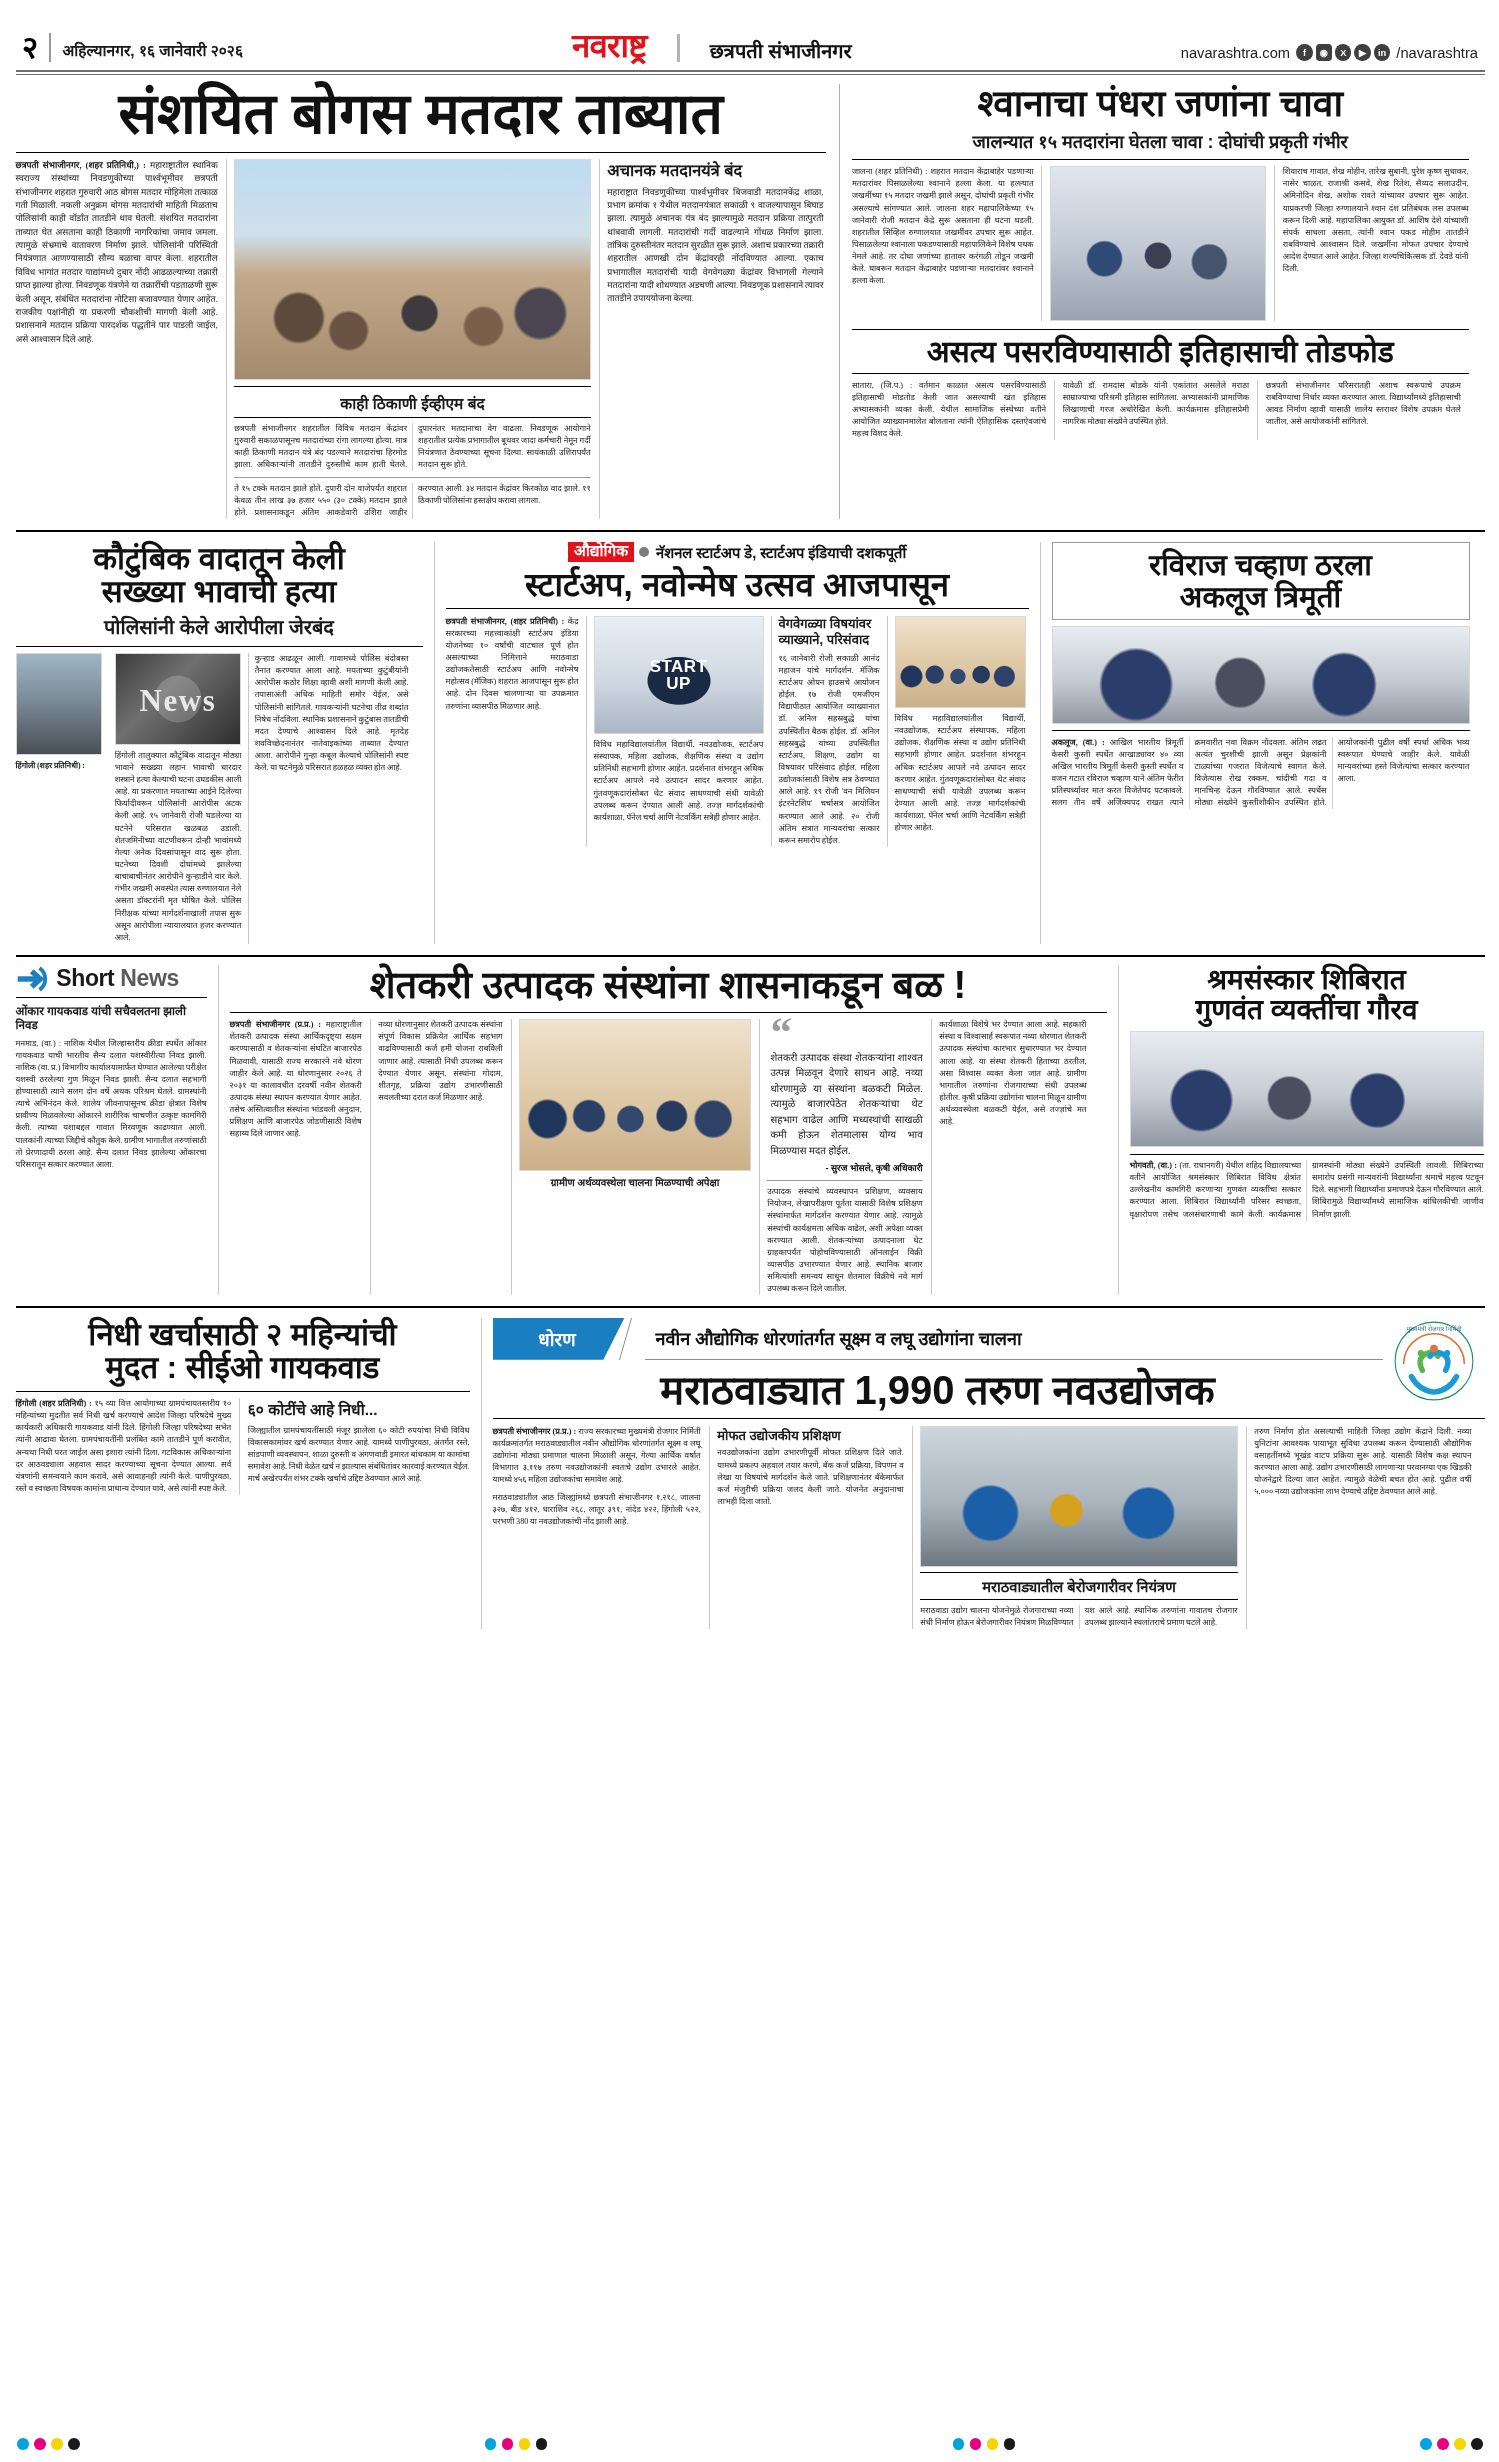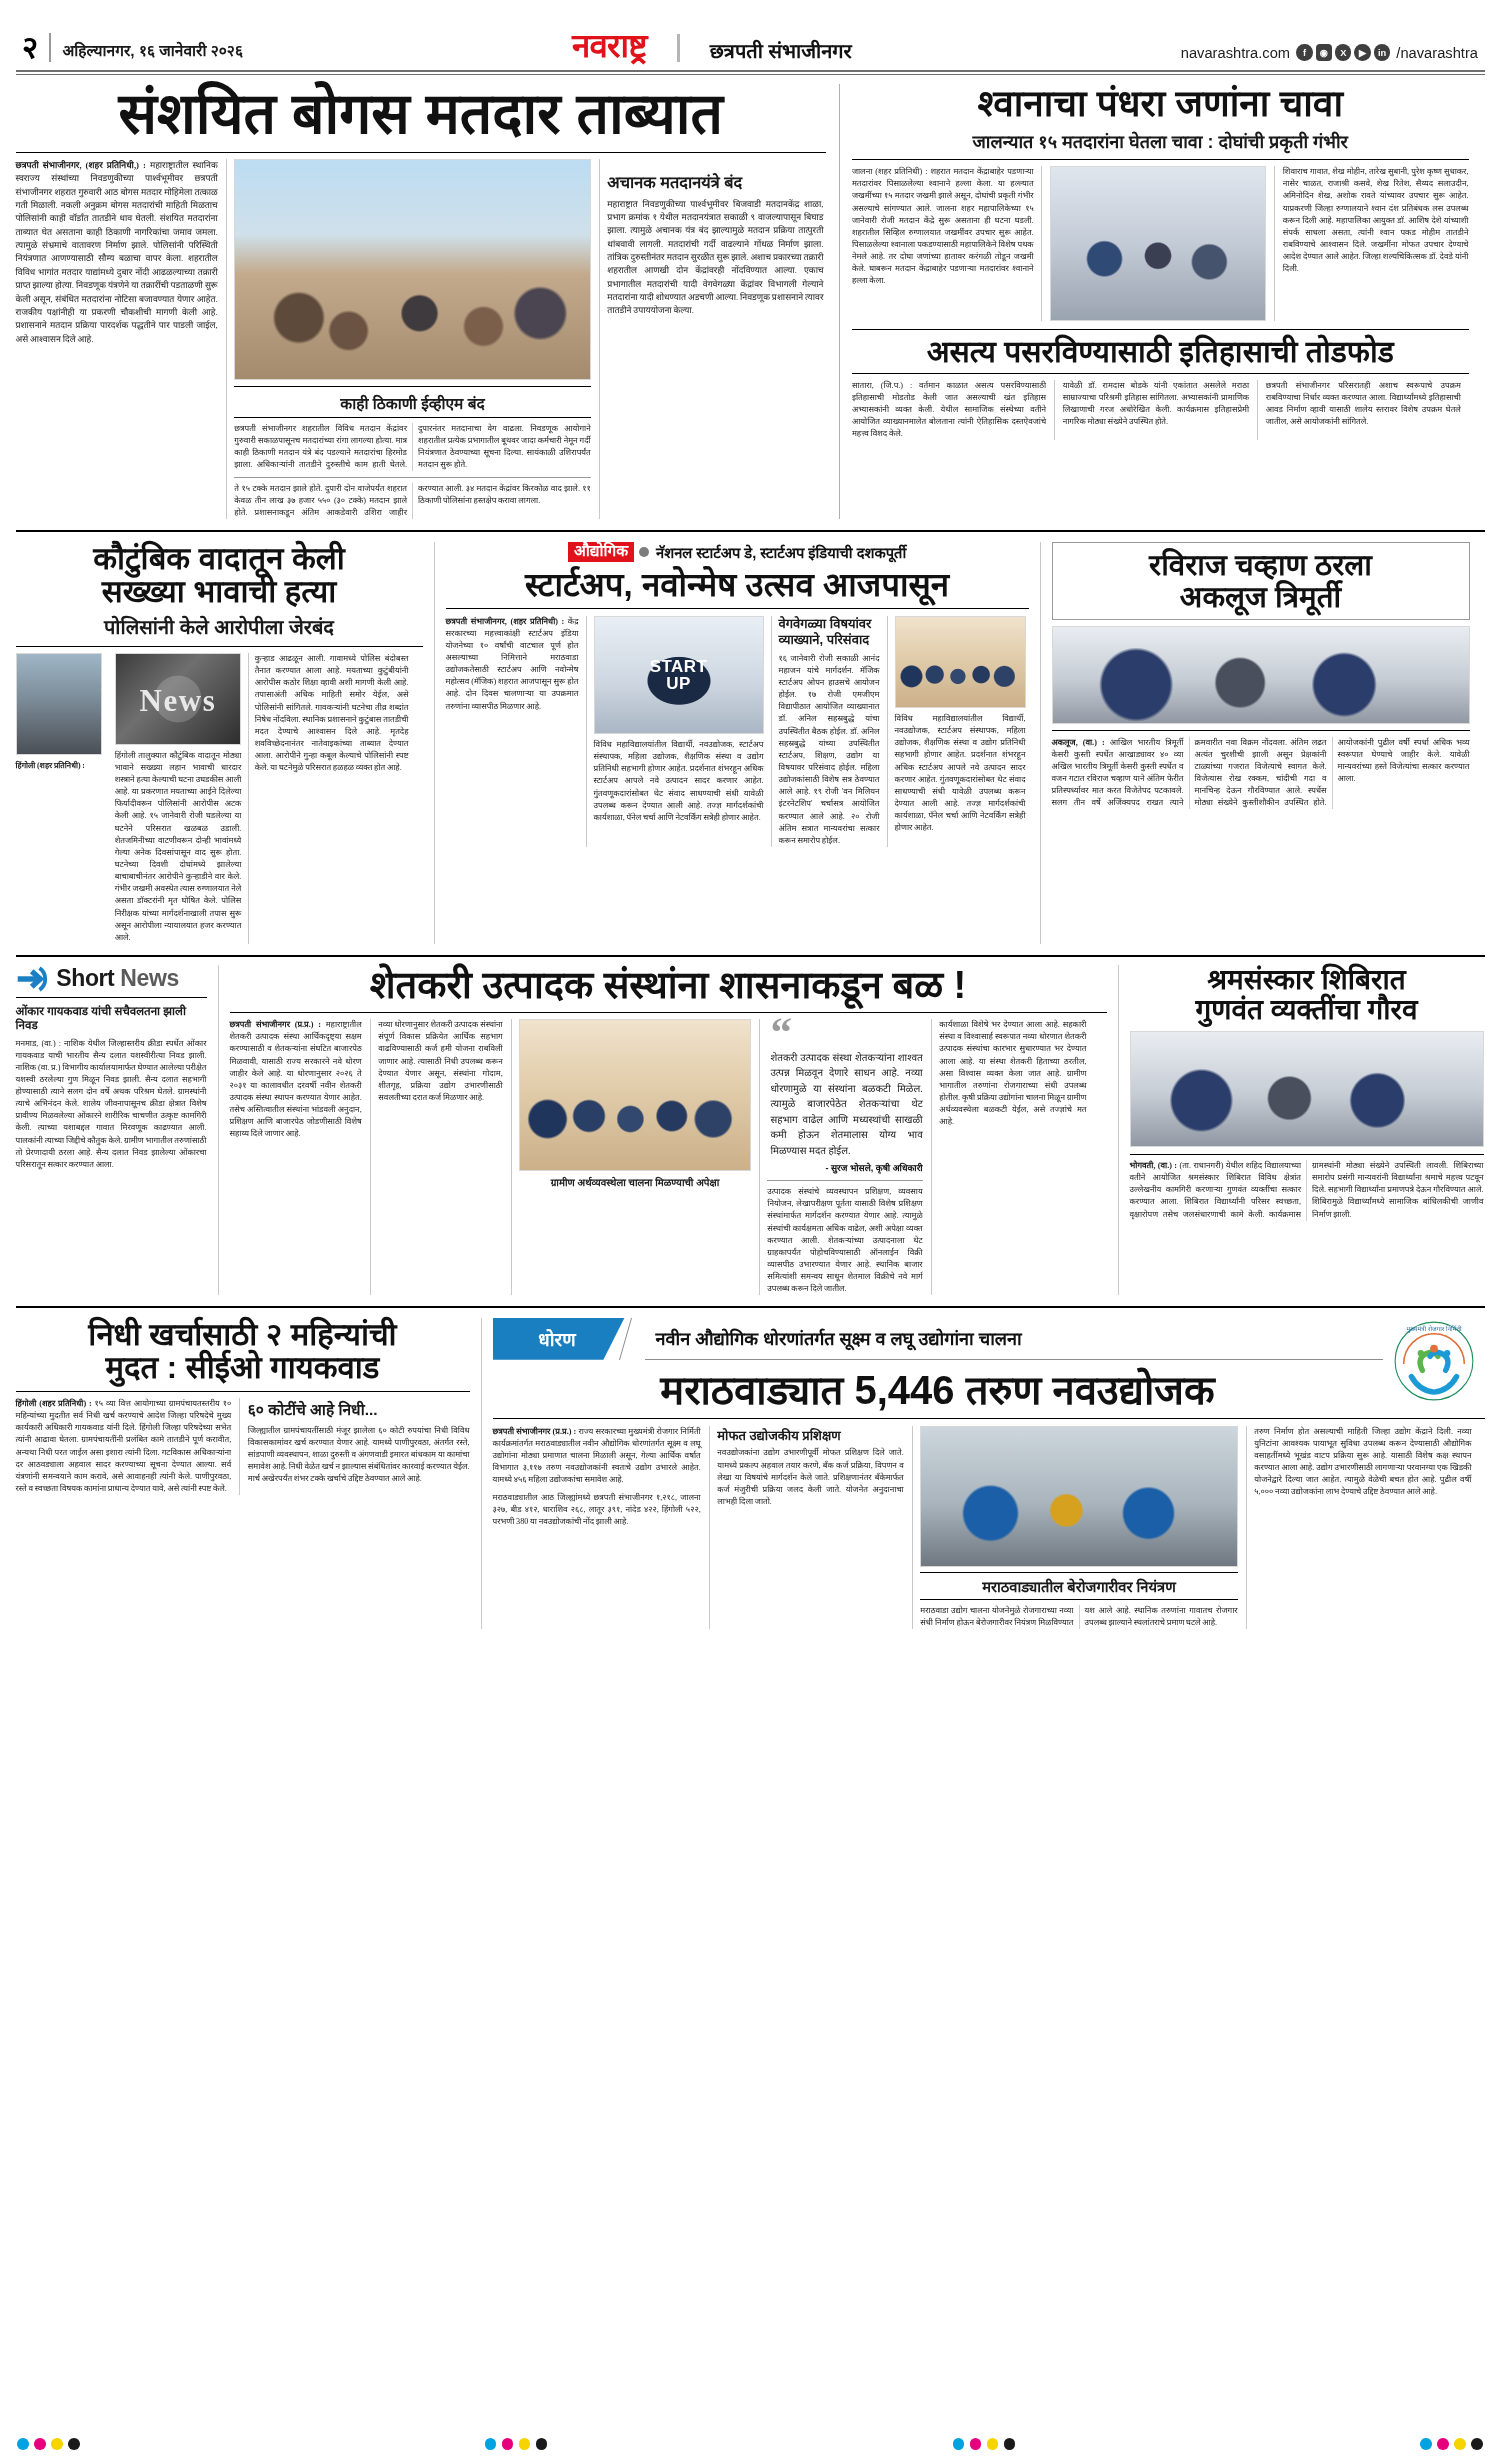--- a/index.html
+++ b/index.html
@@ -379,21 +379,21 @@
           <div style="width:373px; padding:0 7.8px;" class="col-sep">
             <div class="photo people" style="height:221px;"></div>
             <div style="border-top:1.6px solid #000; margin-top:6.2px;"></div>
             <div class="subhead" style="font-size:15.5px; text-align:center; padding:4.7px 0 3.1px;">काही ठिकाणी ईव्हीएम बंद</div>
             <div style="border-top:0.8px solid #000; margin-bottom:4.7px;"></div>
             <div class="body-txt cols2 sm">छत्रपती संभाजीनगर शहरातील विविध मतदान केंद्रांवर गुरुवारी सकाळपासूनच मतदारांच्या रांगा लागल्या होत्या. मात्र काही ठिकाणी मतदान यंत्रे बंद पडल्याने मतदारांचा हिरमोड झाला. अधिकाऱ्यांनी तातडीने दुरुस्तीचे काम हाती घेतले. दुपारनंतर मतदानाचा वेग वाढला. निवडणूक आयोगाने शहरातील प्रत्येक प्रभागातील बूथवर जादा कर्मचारी नेमून गर्दी नियंत्रणात ठेवण्याच्या सूचना दिल्या. सायंकाळी उशिरापर्यंत मतदान सुरू होते.</div>
             <div style="border-top:0.8px solid #999; margin:6.2px 0 4.7px;"></div>
             <div class="body-txt cols2 sm">ते १५ टक्के मतदान झाले होते. दुपारी दोन वाजेपर्यंत शहरात केवळ तीन लाख ३७ हजार ५५० (३० टक्के) मतदान झाले होते. प्रशासनाकडून अंतिम आकडेवारी उशिरा जाहीर करण्यात आली. ३४ मतदान केंद्रांवर किरकोळ वाद झाले. ११ ठिकाणी पोलिसांना हस्तक्षेप करावा लागला.</div>
           </div>
 
-          <div style="width:224px; padding-left:7.8px;margin-top:12px;">
+          <div style="width:224px; padding-left:7.8px;">
             <div class="subhead" style="font-size:16.3px; margin-bottom:4.7px;">अचानक मतदानयंत्रे बंद</div>
             <div class="body-txt">महाराष्ट्रात निवडणुकीच्या पार्श्वभूमीवर बिजवाडी मतदानकेंद्र शाळा, प्रभाग क्रमांक १ येथील मतदानयंत्रात सकाळी ९ वाजल्यापासून बिघाड झाला. त्यामुळे अचानक यंत्र बंद झाल्यामुळे मतदान प्रक्रिया तात्पुरती थांबवावी लागली. मतदारांची गर्दी वाढल्याने गोंधळ निर्माण झाला. तांत्रिक दुरुस्तीनंतर मतदान सुरळीत सुरू झाले. अशाच प्रकारच्या तक्रारी शहरातील आणखी दोन केंद्रांवरही नोंदविण्यात आल्या. एकाच प्रभागातील मतदारांची यादी वेगवेगळ्या केंद्रांवर विभागली गेल्याने मतदारांना यादी शोधण्यात अडचणी आल्या. निवडणूक प्रशासनाने त्यावर तातडीने उपाययोजना केल्या.</div>
           </div>
         </div>
       </div>
 
       <div style="width:630px; padding-left:12.4px; border-left:0.8px solid #b0b0b0;">
         <div class="headline-l" style="font-size:37px; text-align:center;">श्वानाचा पंधरा जणांना चावा</div>
         <div class="subhead" style="font-size:18px; text-align:center; margin-top:4.7px;">जालन्यात १५ मतदारांना घेतला चावा : दोघांची प्रकृती गंभीर</div>
         <div style="border-top:1.6px solid #000; margin-top:6.2px;"></div>
@@ -599,21 +599,21 @@
       </div>
 
       <div style="width:1003px; padding-left:11px;">
         <div class="row" style="align-items:flex-start;">
           <div style="flex:1;">
             <div class="policy-banner">
               <div class="policy-tag">धोरण</div>
               <div class="policy-slant"></div>
               <div class="policy-text">नवीन औद्योगिक धोरणांतर्गत सूक्ष्म व लघू उद्योगांना चालना</div>
             </div>
-            <div class="headline-l" style="font-size:40px; text-align:center; margin-top:9.3px;">मराठवाड्यात 5,446 तरुण नवउद्योजक</div>
+            <div class="headline-l" style="font-size:40px; text-align:center; margin-top:9.3px;">मराठवाड्यात 1,990 तरुण नवउद्योजक</div>
           </div>
           <div class="gov-logo">
             <svg width="98" height="84" viewBox="0 0 126 108">
               <circle cx="63" cy="54" r="50" fill="none" stroke="#1b8f5a" stroke-width="1.4"></circle>
               <path d="M24 58 A39 39 0 0 1 102 58" fill="none" stroke="#e2703a" stroke-width="2"></path>
               <path d="M48 66 q-8 -16 6 -22 q10 -4 14 4" fill="none" stroke="#5ab54a" stroke-width="7" stroke-linecap="round"></path>
               <path d="M78 66 q8 -16 -6 -22 q-10 -4 -14 4" fill="none" stroke="#1b9ad6" stroke-width="7" stroke-linecap="round"></path>
               <path d="M34 74 q10 18 29 20 q19 -2 29 -20" fill="none" stroke="#1b9ad6" stroke-width="7" stroke-linecap="round"></path>
               <circle cx="63" cy="38" r="5" fill="#e2703a"></circle>
               <circle cx="46" cy="44" r="4" fill="#5ab54a"></circle>

